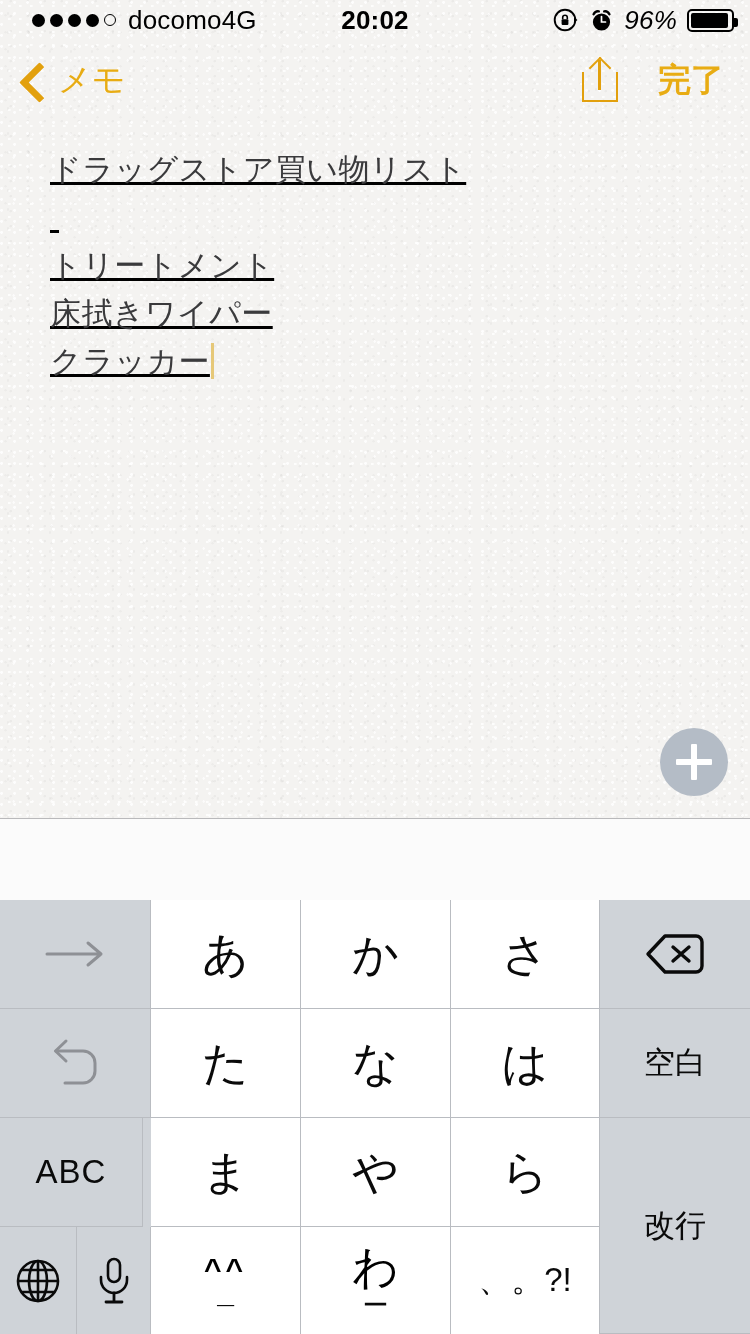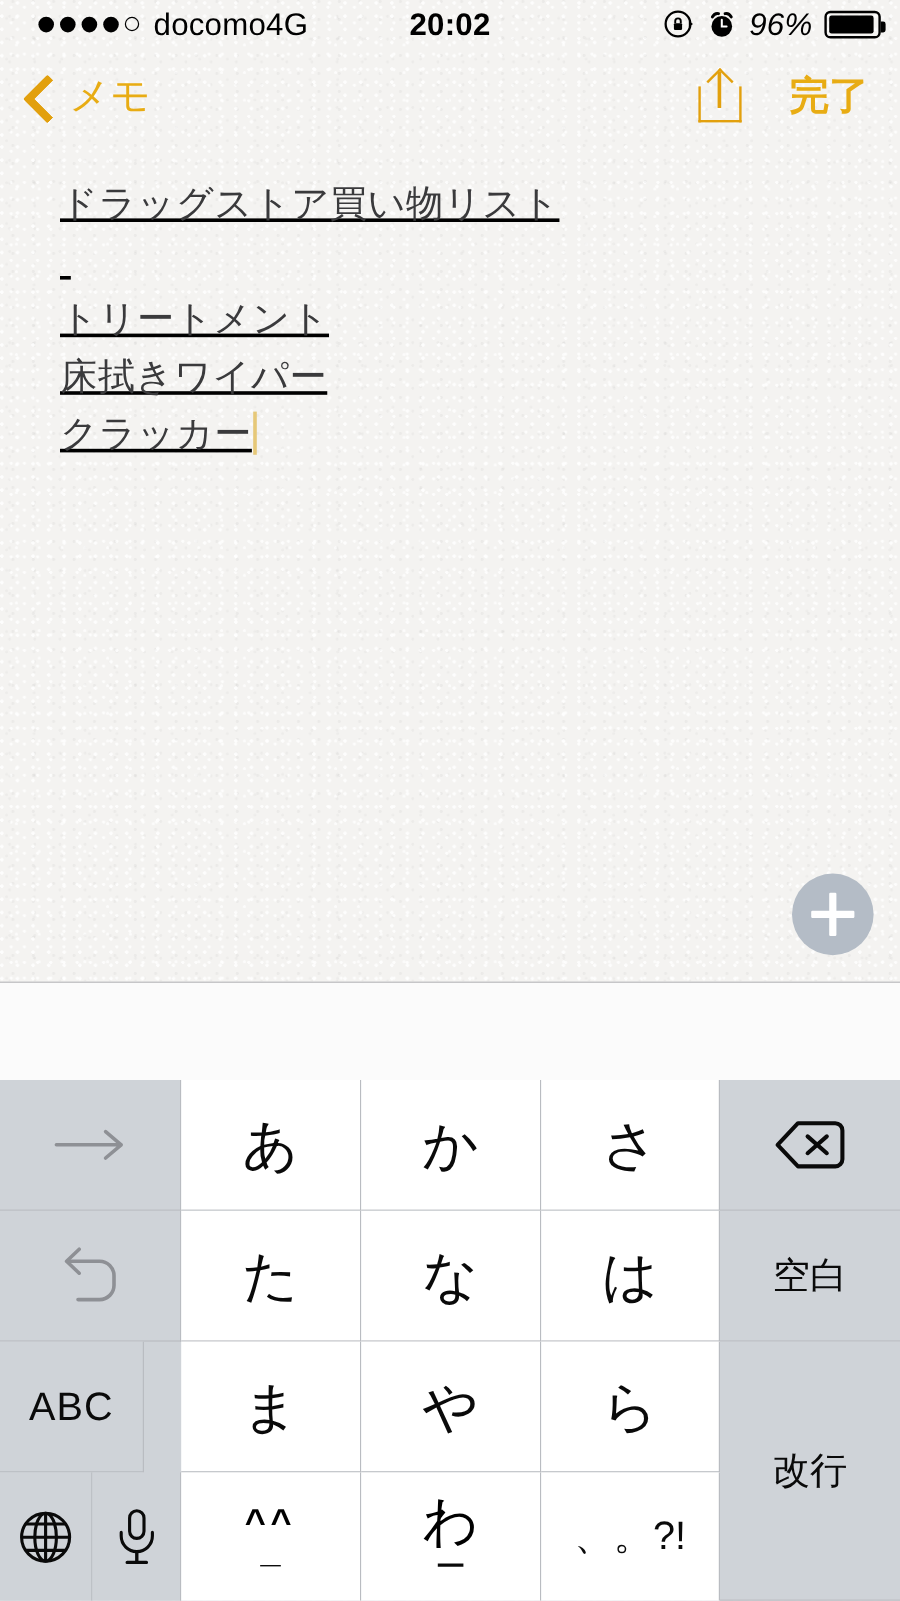--- a/index.html
+++ b/index.html
@@ -250,21 +250,21 @@
     <div class="key" style="left:301px;top:109px;width:150px;height:109px;">
       <span class="kana">な</span>
     </div>
     <div class="key" style="left:451px;top:109px;width:149px;height:109px;">
       <span class="kana">は</span>
     </div>
     <div class="key fn noborder-r" style="left:600px;top:109px;width:150px;height:109px;">
       <span class="fnlabel">空白</span>
     </div>
 
-    <div class="key fn" style="left:0px;top:218px;width:120px;height:109px;">
+    <div class="key fn" style="left:0px;top:218px;width:143px;height:109px;">
       <span class="abc">ABC</span>
     </div>
     <div class="key" style="left:151px;top:218px;width:150px;height:109px;">
       <span class="kana">ま</span>
     </div>
     <div class="key" style="left:301px;top:218px;width:150px;height:109px;">
       <span class="kana">や</span>
     </div>
     <div class="key" style="left:451px;top:218px;width:149px;height:109px;">
       <span class="kana">ら</span>

